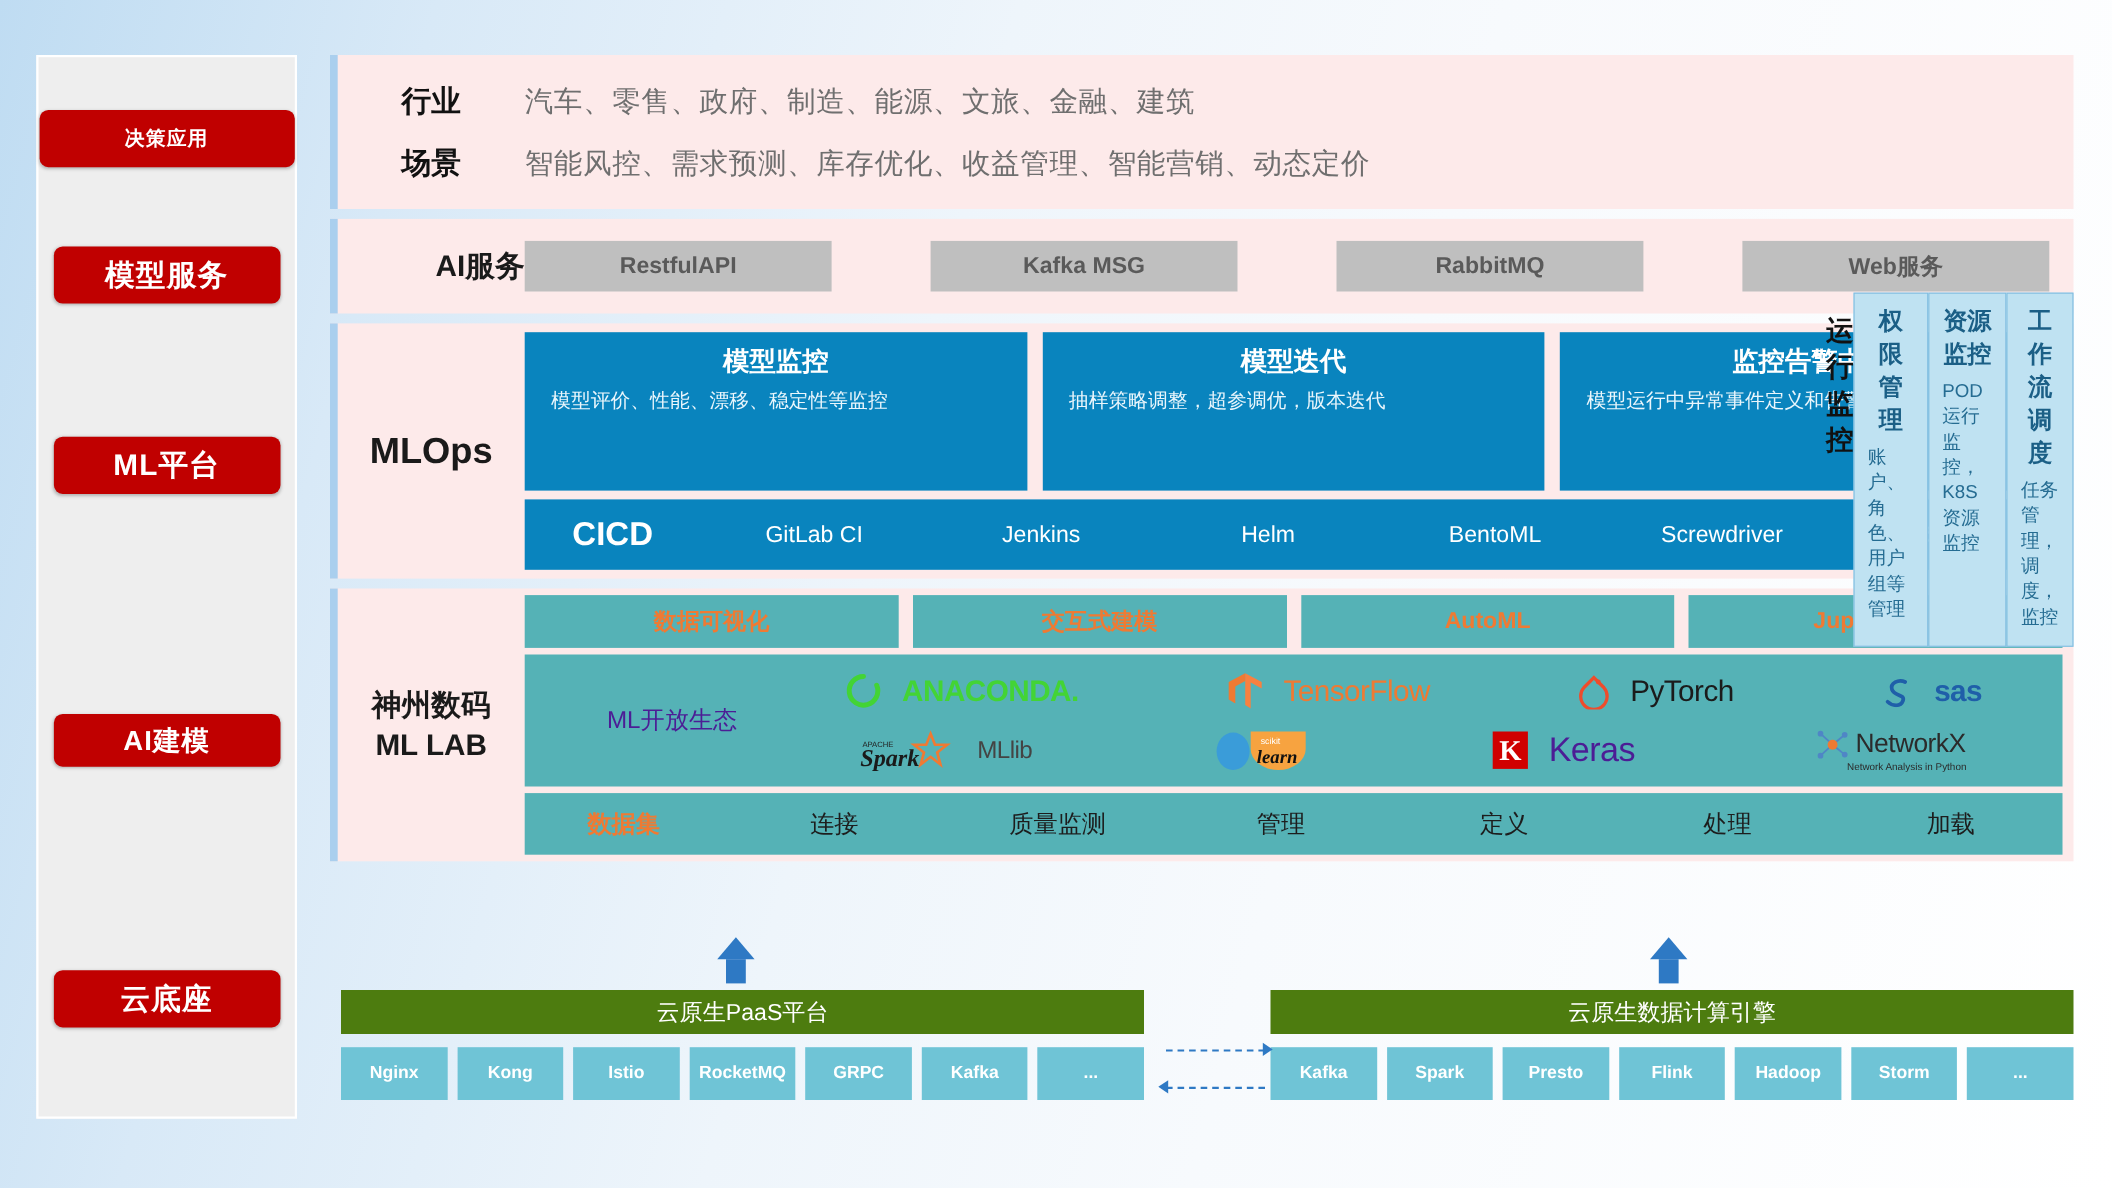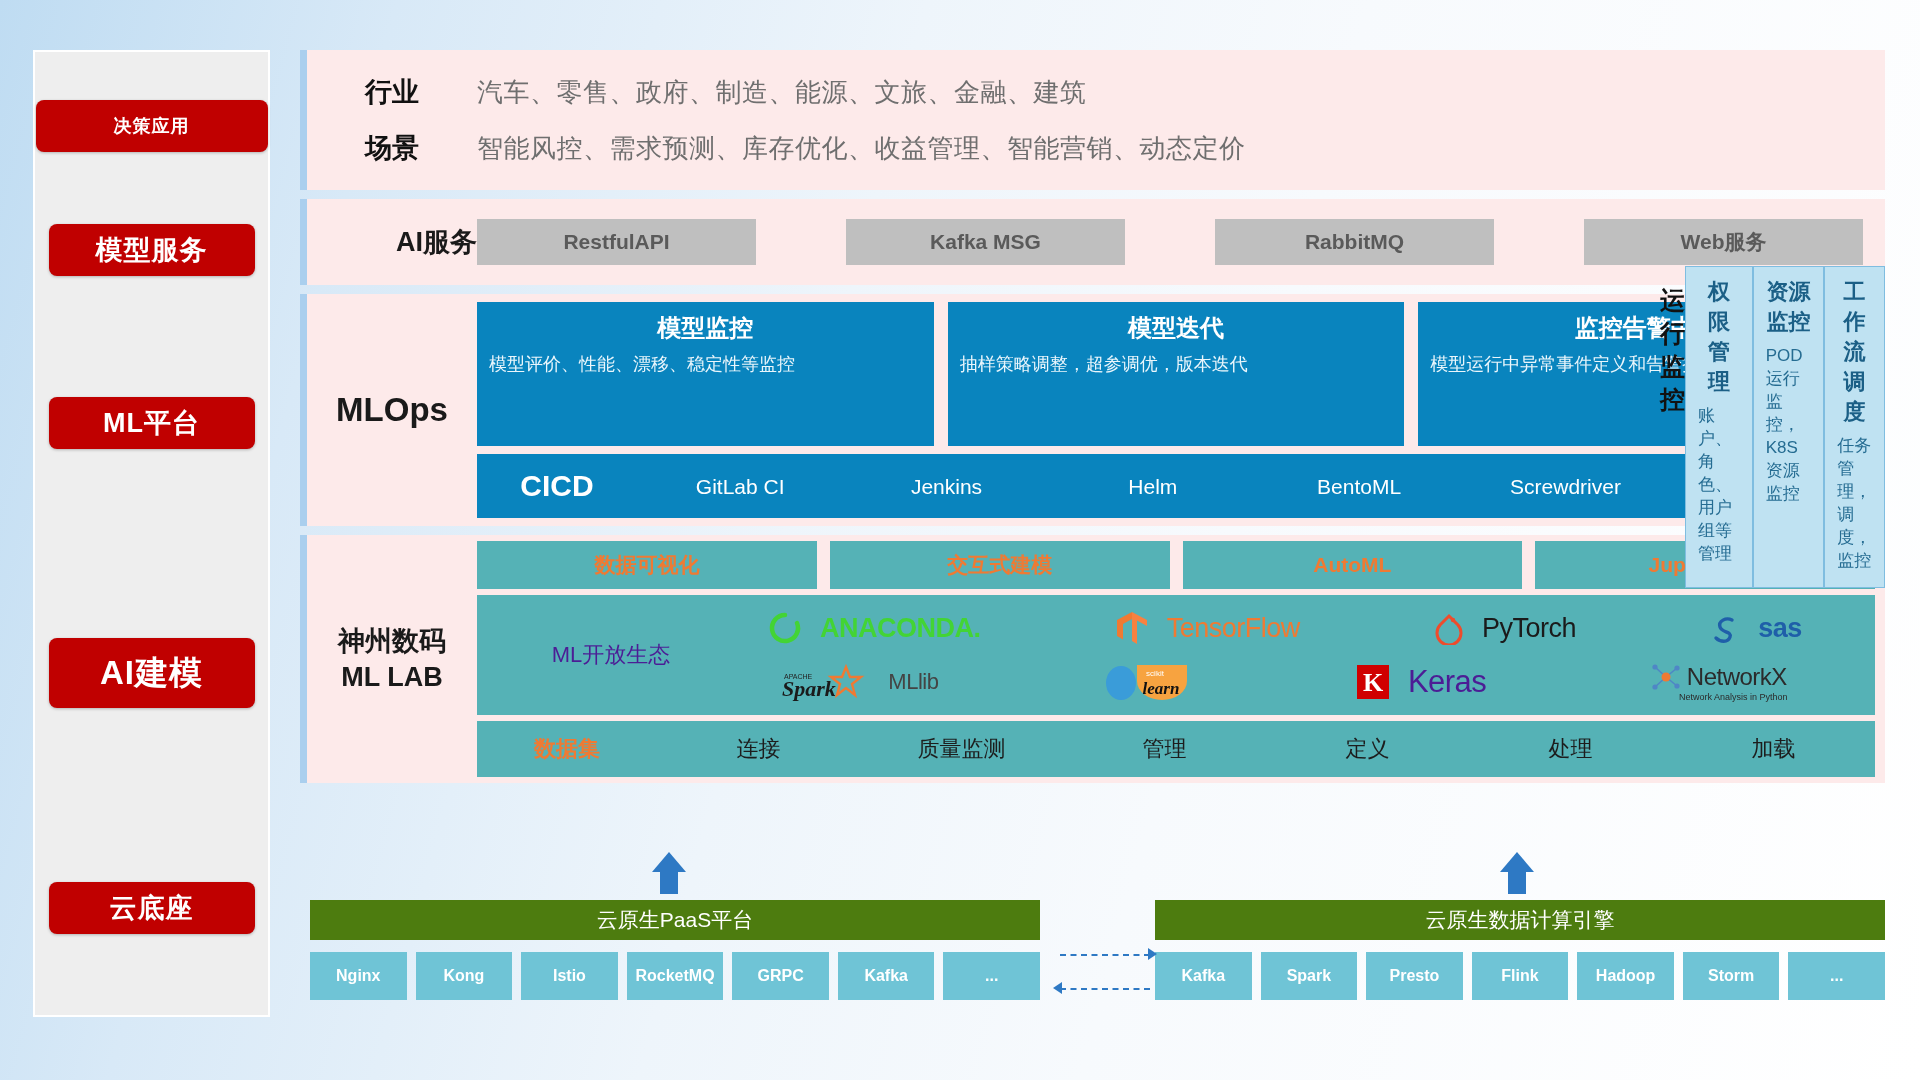--- a/index.html
+++ b/index.html
@@ -27,21 +27,21 @@
     color: #ffffff;
     font-weight: bold;
     border-radius: 8px;
     display: flex; align-items: center; justify-content: center;
     letter-spacing: 1px;
     box-shadow: 0 1px 3px rgba(0,0,0,.25);
   }
   #chip-decision { width:232px; height:52px; font-size:18px; }
   #chip-modelsvc { width:206px; height:52px; font-size:27px; }
   #chip-mlplat   { width:206px; height:52px; font-size:27px; }
-  #chip-aimodel  { width:206px; height:70px; font-size:33px; }
+  #chip-aimodel  { width:206px; height:48px; font-size:25px; }
   #chip-cloud    { width:206px; height:52px; font-size:27px; }
 
   
   #main-col { position: absolute; left: 300px; top: 50px; width: 1585px; }
 
   .band {
     background: #fdeaea;
     border-left: 7px solid #aacfee;
     display: flex;
     align-items: center;
@@ -71,21 +71,21 @@
     font-size: 21px; font-weight: bold;
   }
 
   
   #band-mlops { height: 232px; align-items: stretch; }
   #mlops-label-wrap { width: 170px; display:flex; align-items:center; justify-content:center; }
   #mlops-label { font-size: 33px; }
   #mlops-right { flex:1; display:flex; flex-direction:column; padding: 8px 10px 8px 0; gap: 8px; }
   #mlops-cards { display:flex; gap: 14px; flex: 1 1 auto; }
   .mlops-card {
-    flex:1; background:#0984be; color:#fff; padding: 10px 12px;
+    flex:1; background:#0984be; color:#fff; padding: 10px 24px;
     display:flex; flex-direction:column; align-items:center;
   }
   .mlops-card-title { font-size: 24px; font-weight: bold; margin-bottom: 8px; }
   .mlops-card-desc { font-size: 18px; line-height: 1.35; align-self:stretch; color:#eaf6fc; }
   #cicd-bar {
     background:#0984be; color:#fff; height: 64px;
     display:flex; align-items:center; overflow:hidden;
   }
   #cicd-title { font-size: 30px; font-weight: bold; width: 160px; text-align:center; flex:0 0 auto; }
   .cicd-item {

